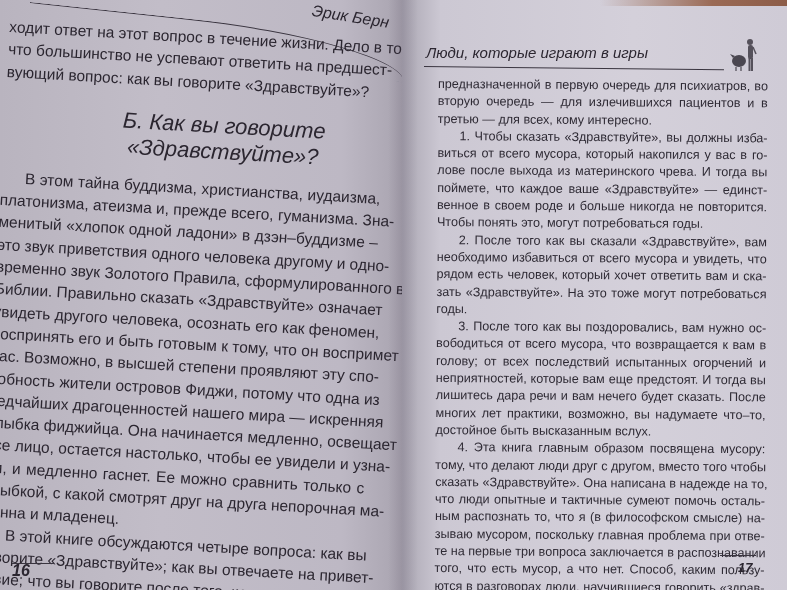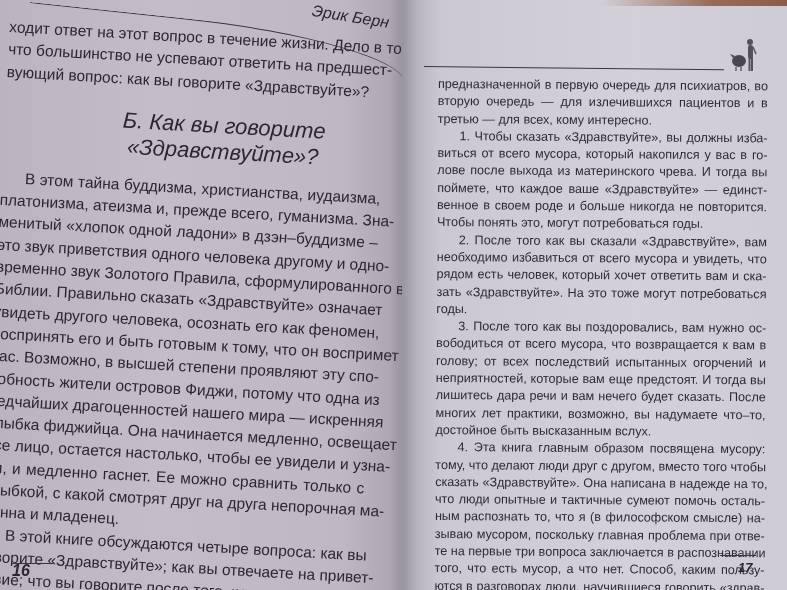--- a/index.html
+++ b/index.html
@@ -202,20 +202,21 @@
       <span class="line">ствие; что вы говорите после того, как сказали «Здрав-</span>
       <span class="line">ствуйте»; и главный — и очень печальный — вопрос: что</span>
 
     </div>
 
     <div class="folio-rule-left"></div>
     <div class="page-num-left">16</div>
   </div>
 
   <div class="page page-right">
+    <div class="running-head-right">Люди, которые играют в игры</div>
     <div class="head-rule-right"></div>
     <svg class="ornament" viewBox="0 0 30 40">
       <ellipse cx="11" cy="27" rx="7" ry="6" fill="#4a4650"></ellipse>
       <path d="M5 24 L2 20 L7 22 Z" fill="#4a4650"></path>
       <path d="M8 33 L8 37 M13 33 L13 37" stroke="#4a4650" stroke-width="1.2"></path>
       <circle cx="22" cy="8" r="3" fill="#55515b"></circle>
       <rect x="20" y="11" width="5" height="14" rx="2" fill="#55515b"></rect>
       <rect x="20.5" y="24" width="2" height="13" fill="#55515b"></rect>
       <rect x="23" y="24" width="2" height="13" fill="#55515b"></rect>
       <path d="M25 13 L28 20" stroke="#55515b" stroke-width="1.5"></path>

